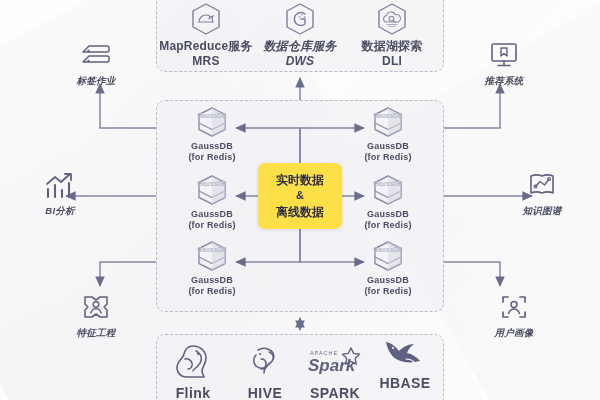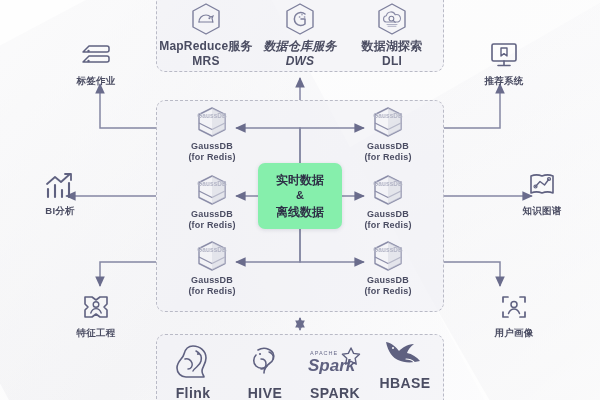--- a/index.html
+++ b/index.html
@@ -106,35 +106,35 @@
   .eng { width: 78px; }
   .eng .cap { font-size: 14px; font-weight: 700; color: #4b4d63; letter-spacing: .4px; }
   .eng .icon-wrap { height: 40px; }
   #eng-flink { left: 154px; top: 342px; }
   #eng-hive  { left: 226px; top: 342px; }
   #eng-spark { left: 296px; top: 342px; }
   #eng-hbase { left: 366px; top: 332px; }
 
   
   .app { width: 84px; }
-  .app .cap { font-size: 9.5px; color: #4b4d63; font-weight: 700; }
+  .app .cap { font-size: 9.5px; color: #4b4d63; font-weight: 700; font-style: italic; }
   .app .icon-wrap { height: 34px; }
   #app-tag    { left: 54px;  top: 38px; }
   #app-bi     { left: 18px;  top: 168px; }
   #app-feat   { left: 54px;  top: 290px; }
   #app-rec    { left: 462px; top: 38px; }
   #app-kg     { left: 500px; top: 168px; }
   #app-user   { left: 472px; top: 290px; }
 
   
   #center-card {
     position: absolute;
     left: 258px; top: 163px;
     width: 84px; height: 66px;
-    background: #86efac;
+    background: #fde047;
     border-radius: 7px;
     box-shadow: 0 1px 4px rgba(60,60,90,0.14);
     display: flex;
     flex-direction: column;
     align-items: center;
     justify-content: center;
     font-size: 12px;
     font-weight: 700;
     color: #2e3046;
     line-height: 1.38;

